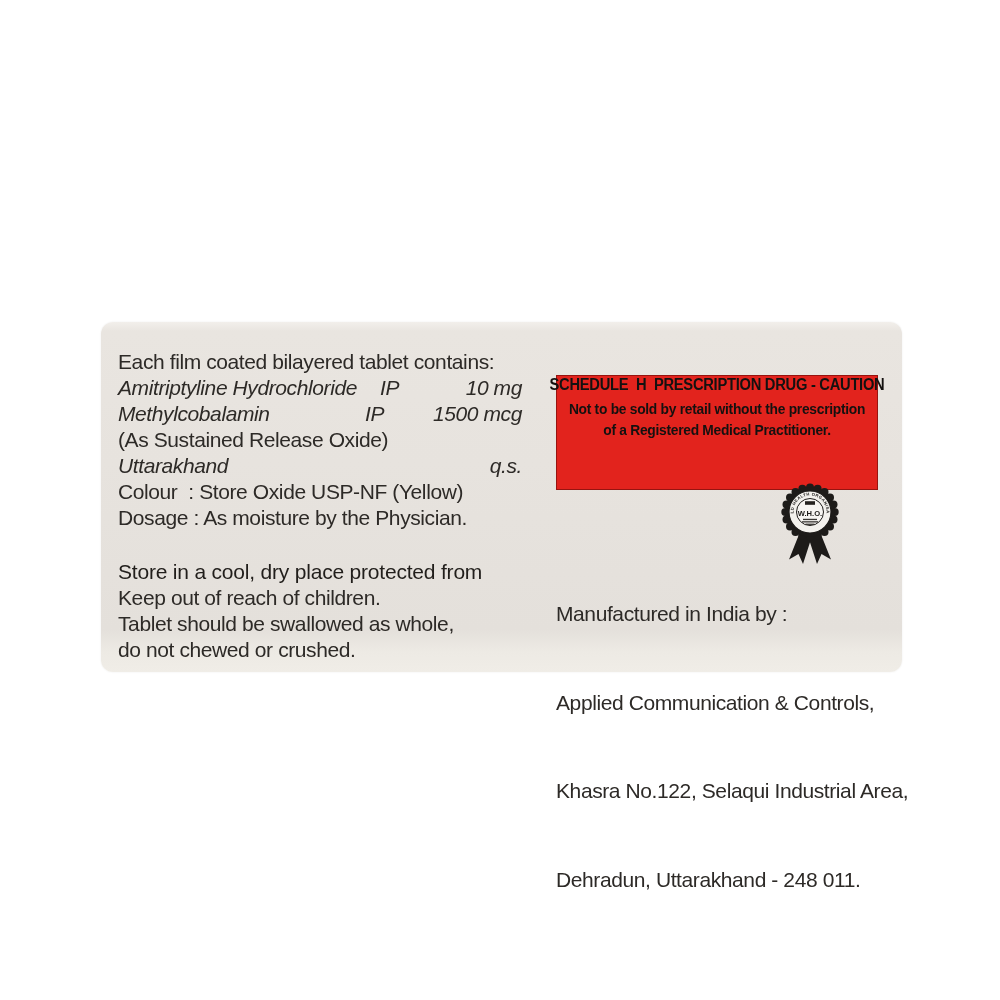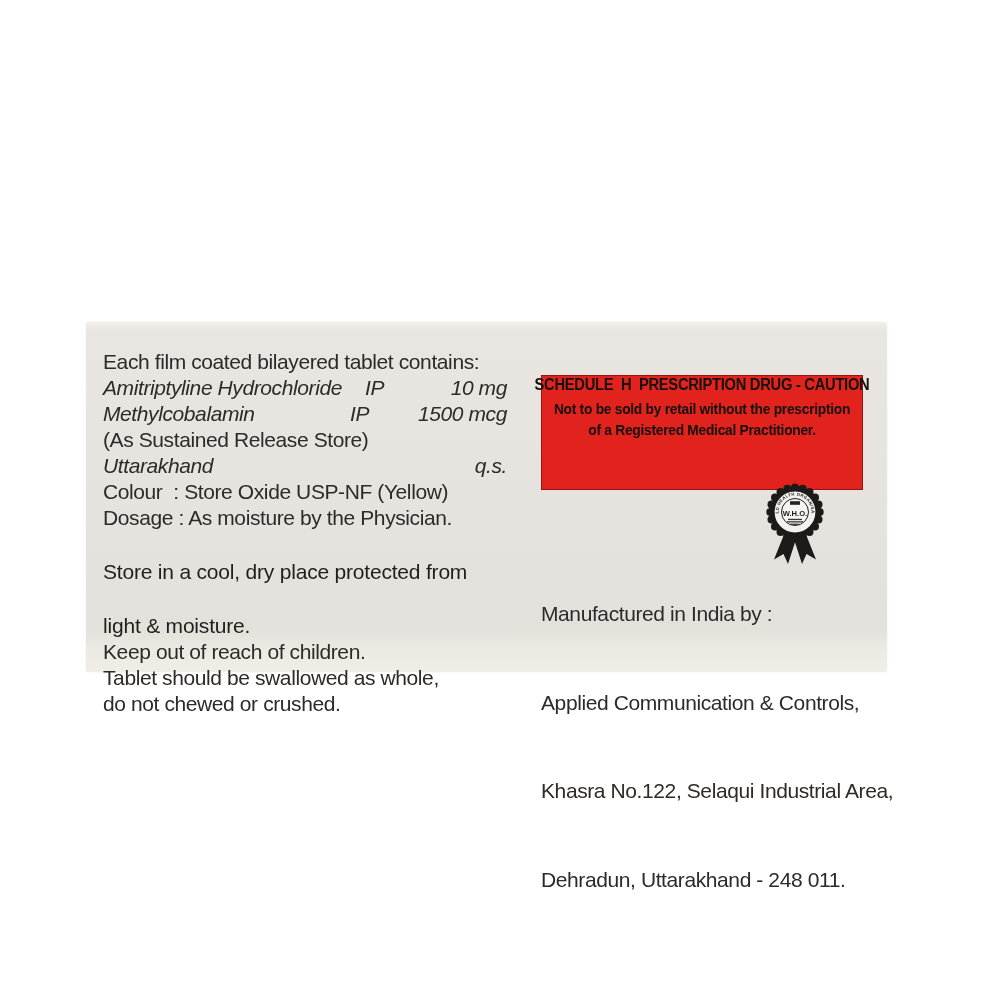--- a/index.html
+++ b/index.html
@@ -13,25 +13,25 @@
   }
   .stage {
     position: relative;
     width: 1000px;
     height: 1000px;
     background: #ffffff;
   }
   
   .package {
     position: absolute;
-    left: 86px;
+    left: 101px;
     top: 322px;
     width: 801px;
     height: 350px;
-    border-radius: 2px;
+    border-radius: 12px;
     background: linear-gradient(180deg,
       #f2efeb 0px, #e9e5e0 9px,
       #e7e3de 40%, #e4e0db 88%,
       #edeae4 94%, #f0ede7 100%);
     box-shadow: 0 0 2px rgba(0,0,0,0.08);
   }
   .left-block {
     position: absolute;
     left: 17px;
     top: 27px;
@@ -119,32 +119,31 @@
         <span class="ip">IP</span>
         <span class="amt">10 mg</span>
       </div>
 
       <div class="comp-row">
         <span class="nm">Methylcobalamin</span>
         <span class="ip">IP</span>
         <span class="amt">1500 mcg</span>
       </div>
 
-      <div class="line">(As Sustained Release Store)</div>
+      <div class="line">(As Sustained Release Oxide)</div>
 
       <div class="comp-row">
         <span class="nm">Uttarakhand</span>
         <span class="ip"></span>
         <span class="amt">q.s.</span>
       </div>
 
       <div class="line">Colour  : Store Oxide USP-NF (Yellow)</div>
       <div class="line">Dosage : As moisture by the Physician.</div>
       <div class="line bold">Store in a cool, dry place protected from</div>
-      <div class="line bold">light &amp; moisture.</div>
       <div class="line">Keep out of reach of children.</div>
       <div class="line">Tablet should be swallowed as whole,</div>
       <div class="line">do not chewed or crushed.</div>
     </div>
 
     <div class="schedule-box">
       <div class="schedule-inner">
         <div class="schedule-line1">SCHEDULE  H  PRESCRIPTION DRUG - CAUTION</div>
         <div class="schedule-line2">Not to be sold by retail without the prescription</div>
         <div class="schedule-line3">of a Registered Medical Practitioner.</div>

